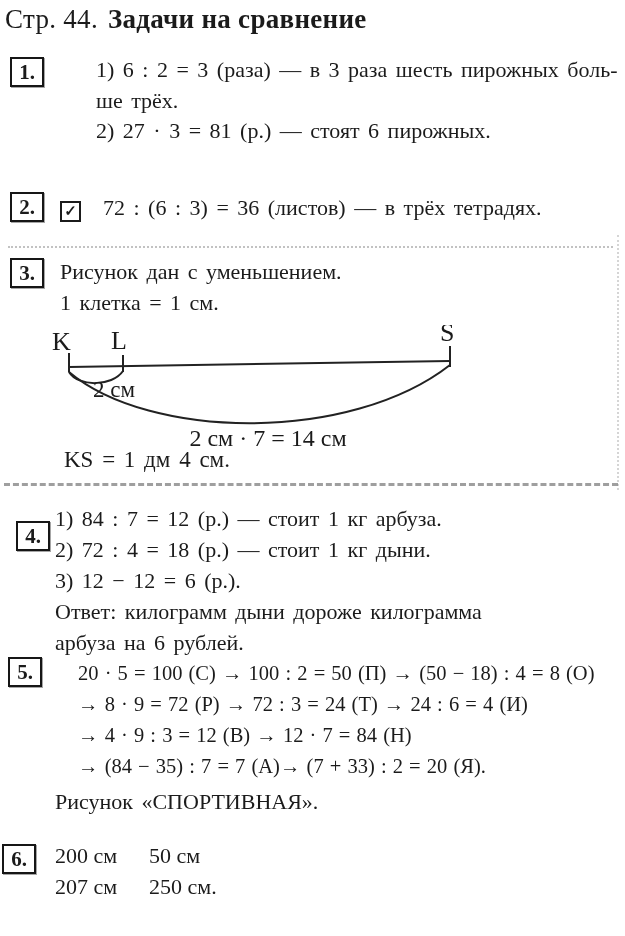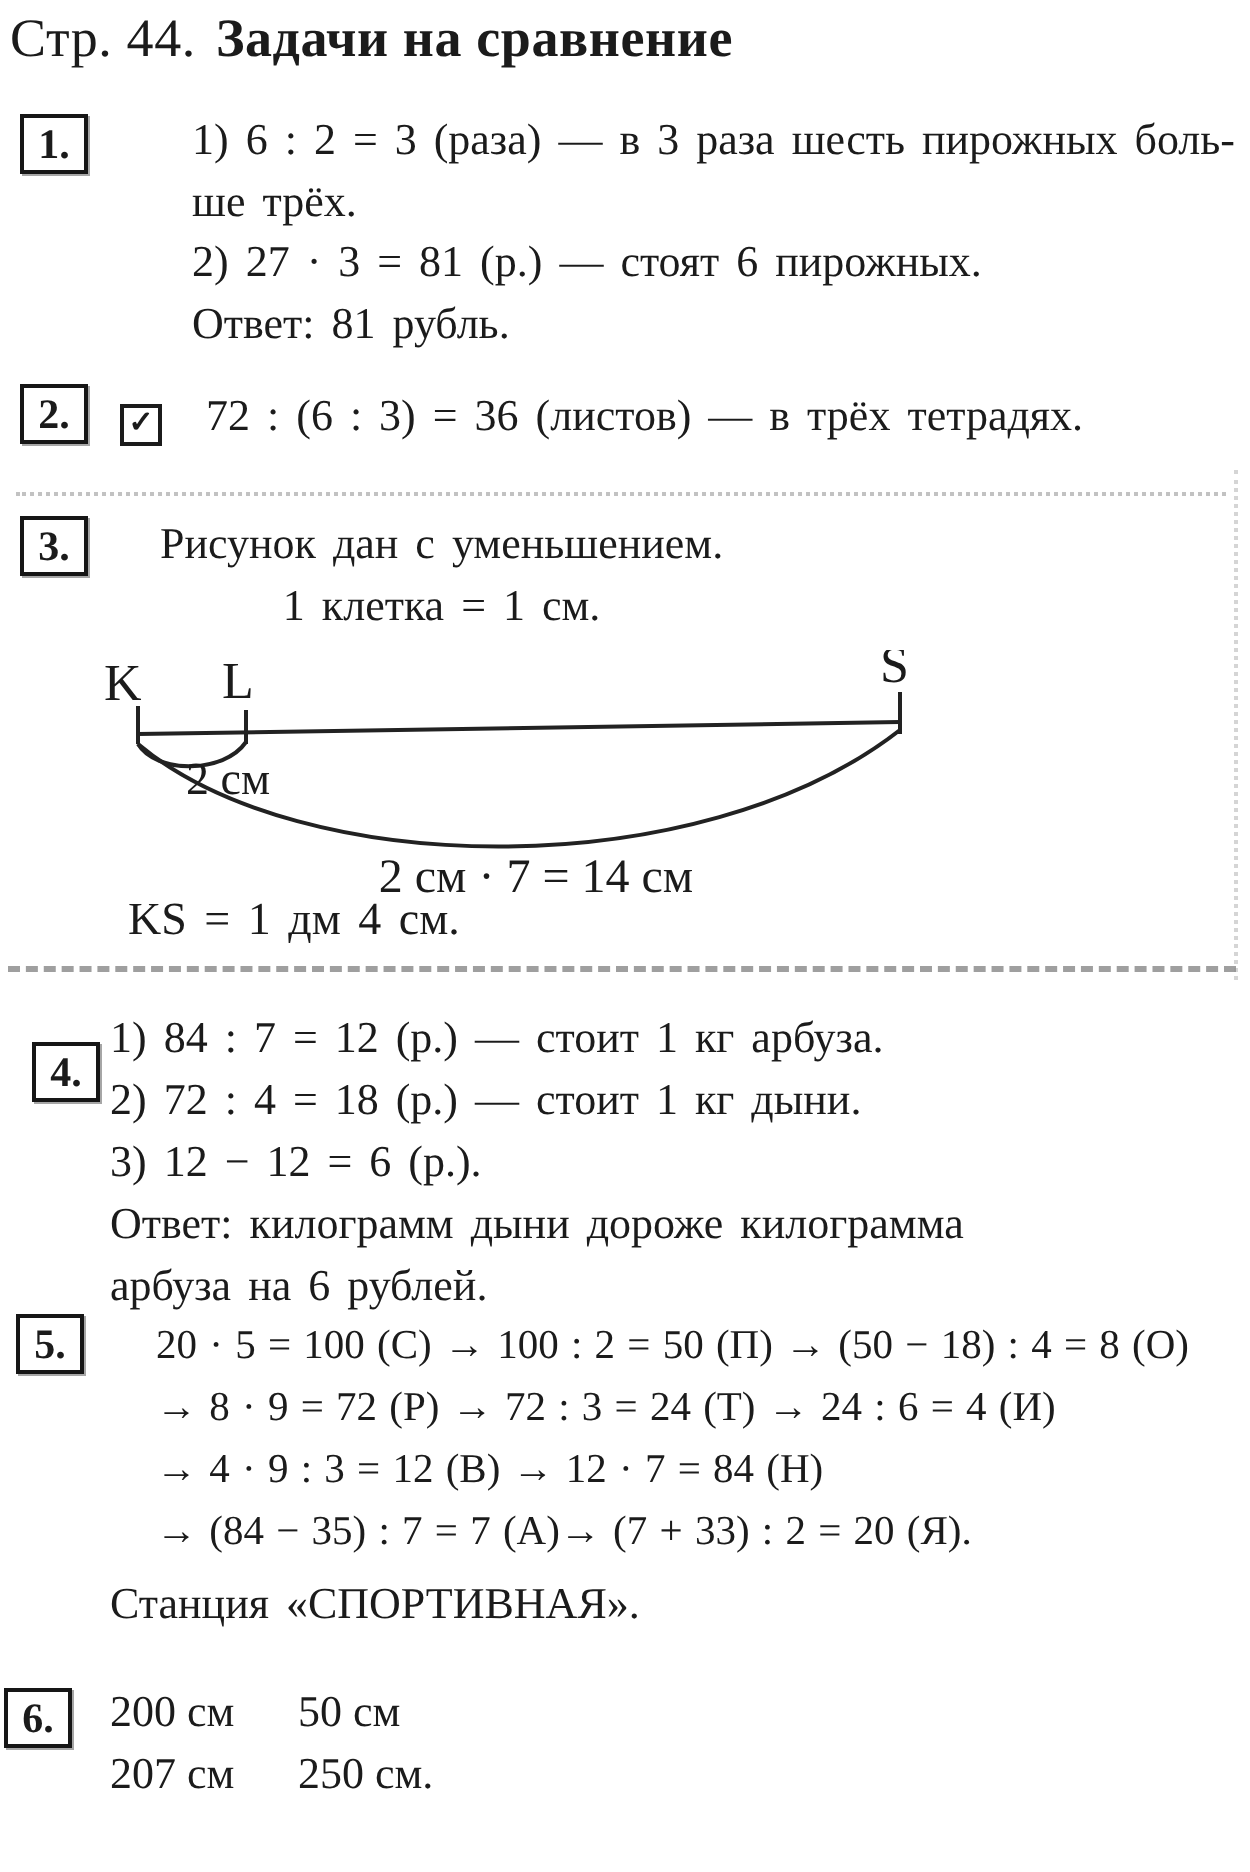--- a/index.html
+++ b/index.html
@@ -69,39 +69,38 @@
   <span class="t-prefix">Стр. 44.</span><span class="t-bold">Задачи на сравнение</span>
 </div>
 
 <div class="num-box" style="left:10px; top:57px;">
   <span>1.</span>
 </div>
 <div class="sol" style="left:55px; top:55px;margin-left:41px;">
   <div>1) 6 : 2 = 3 (раза) — в 3 раза шесть пирожных боль-</div>
   <div>ше трёх.</div>
   <div>2) 27 · 3 = 81 (р.) — стоят 6 пирожных.</div>
-  <div>Ответ: 81 рубль.</div>
 </div>
 
 <div class="num-box" style="left:10px; top:192px;">
   <span>2.</span>
 </div>
 <div class="sol" style="left:60px; top:193px;">
   <span class="checkbox">
       <span>✓</span>
     </span><span>72 : (6 : 3) = 36 (листов) — в трёх тетрадях.</span>
 </div>
 
 <div class="artifact-dotted"></div>
 <div class="artifact-vdots"></div>
 
 <div class="num-box" style="left:10px; top:258px;">
   <span>3.</span>
 </div>
-<div class="sol" style="left:80px; top:256px; line-height:31px;text-align:center;">
+<div class="sol" style="left:60px; top:256px; line-height:31px;">
   <div>Рисунок дан с уменьшением.</div>
   <div>1 клетка = 1 см.</div>
 </div>
 
 <svg class="diagram-svg" width="625" height="135" viewBox="0 0 625 135">
 
   <line x1="69" y1="42" x2="450" y2="36" stroke="#222" stroke-width="2"></line>
 
   <line x1="69" y1="28" x2="69" y2="47" stroke="#222" stroke-width="2"></line>
   <line x1="123" y1="30" x2="123" y2="47" stroke="#222" stroke-width="2"></line>
@@ -134,21 +133,21 @@
 
 <div class="num-box" style="left:8px; top:657px;">
   <span>5.</span>
 </div>
 <div class="sol p5-lines" style="left:55px; top:658px;margin-left:23px;">
   <div>20 · 5 = 100 (С) → 100 : 2 = 50 (П) → (50 − 18) : 4 = 8 (О)</div>
   <div>→ 8 · 9 = 72 (Р) → 72 : 3 = 24 (Т) → 24 : 6 = 4 (И)</div>
   <div>→ 4 · 9 : 3 = 12 (В) → 12 · 7 = 84 (Н)</div>
   <div>→ (84 − 35) : 7 = 7 (А)→ (7 + 33) : 2 = 20 (Я).</div>
 </div>
-<div class="p5-answer">Станция «СПОРТИВНАЯ».</div>
+<div class="p5-answer">Рисунок «СПОРТИВНАЯ».</div>
 
 <div class="num-box" style="left:2px; top:844px;">
   <span>6.</span>
 </div>
 <div class="p6-rows">
   <div>
     <span class="cell-a">200 см</span><span>50 см</span>
   </div>
   <div>
     <span class="cell-a">207 см</span><span>250 см.</span>

